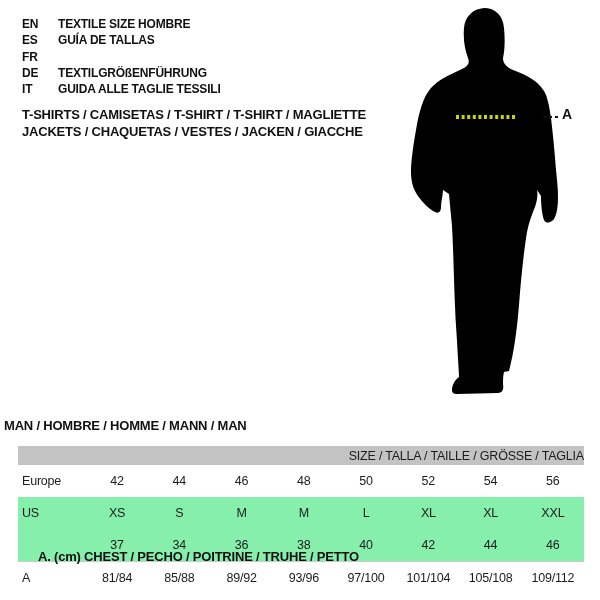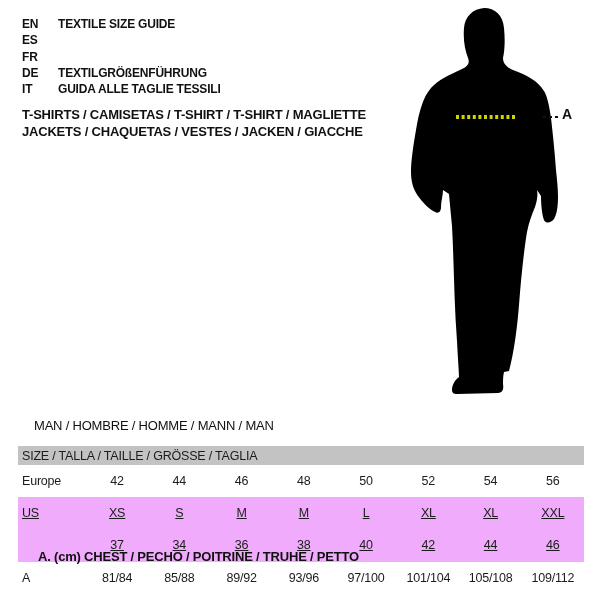--- a/index.html
+++ b/index.html
@@ -10,49 +10,50 @@
   
   .lang-list{position:absolute;left:22px;top:16px;}
   .lang-row{display:flex;font-weight:bold;font-size:12px;line-height:16.3px;letter-spacing:-0.2px;}
   .lang-code{width:36px;flex:0 0 36px;}
   
   .categories{position:absolute;left:22px;top:107px;font-weight:bold;font-size:13px;line-height:16.5px;letter-spacing:-0.2px;}
   
   .figure{position:absolute;left:400px;top:0;width:200px;height:400px;}
   .measure-label{position:absolute;left:562px;top:106px;font-weight:bold;font-size:14px;letter-spacing:-0.2px;}
   
-  .man-title{position:absolute;left:34px;top:418px;font-weight:normal;font-size:13px;letter-spacing:-0.2px;}
+  .man-title{position:absolute;left:4px;top:418px;font-weight:bold;font-size:13px;letter-spacing:-0.2px;}
   
   table.size-table{
     position:absolute;left:18px;top:446px;width:566px;
     border-collapse:collapse;table-layout:fixed;
     font-size:12.5px;letter-spacing:-0.2px;color:#1c1c1c;
   }
   table.size-table td{padding:0;height:32px;text-align:center;vertical-align:middle;overflow:hidden;white-space:nowrap;}
   table.size-table col.c-label{width:68px;}
   table.size-table td.lbl{text-align:left;padding-left:4px;}
-  tr.t-head td{background:#c3c3c3;height:19px;text-align:left;padding-left:4px;}
+  tr.t-head td{background:#c3c3c3;height:19px;text-align:right;padding-left:4px;}
   tr.r-white td{background:#ffffff;}
-  tr.r-gray td{background:#f0abfc;text-decoration:underline;}
+  tr.r-gray td{background:#86efac;}
   tr.r-last td{border-top:1px solid #c9c9c9;}
   
   .footnote{position:absolute;left:22px;top:549px;font-weight:bold;font-size:13px;letter-spacing:-0.2px;margin-left:16px;}
 </style>
 </head>
 <body>
 
 <div class="page">
 
   <div class="lang-list">
     <div class="lang-row">
       <span class="lang-code">EN</span>
-      <span class="lang-label">TEXTILE SIZE GUIDE</span>
+      <span class="lang-label">TEXTILE SIZE HOMBRE</span>
     </div>
     <div class="lang-row">
       <span class="lang-code">ES</span>
+      <span class="lang-label">GUÍA DE TALLAS</span>
     </div>
     <div class="lang-row">
       <span class="lang-code">FR</span>
     </div>
     <div class="lang-row">
       <span class="lang-code">DE</span>
       <span class="lang-label">TEXTILGRÖßENFÜHRUNG</span>
     </div>
     <div class="lang-row">
       <span class="lang-code">IT</span>

